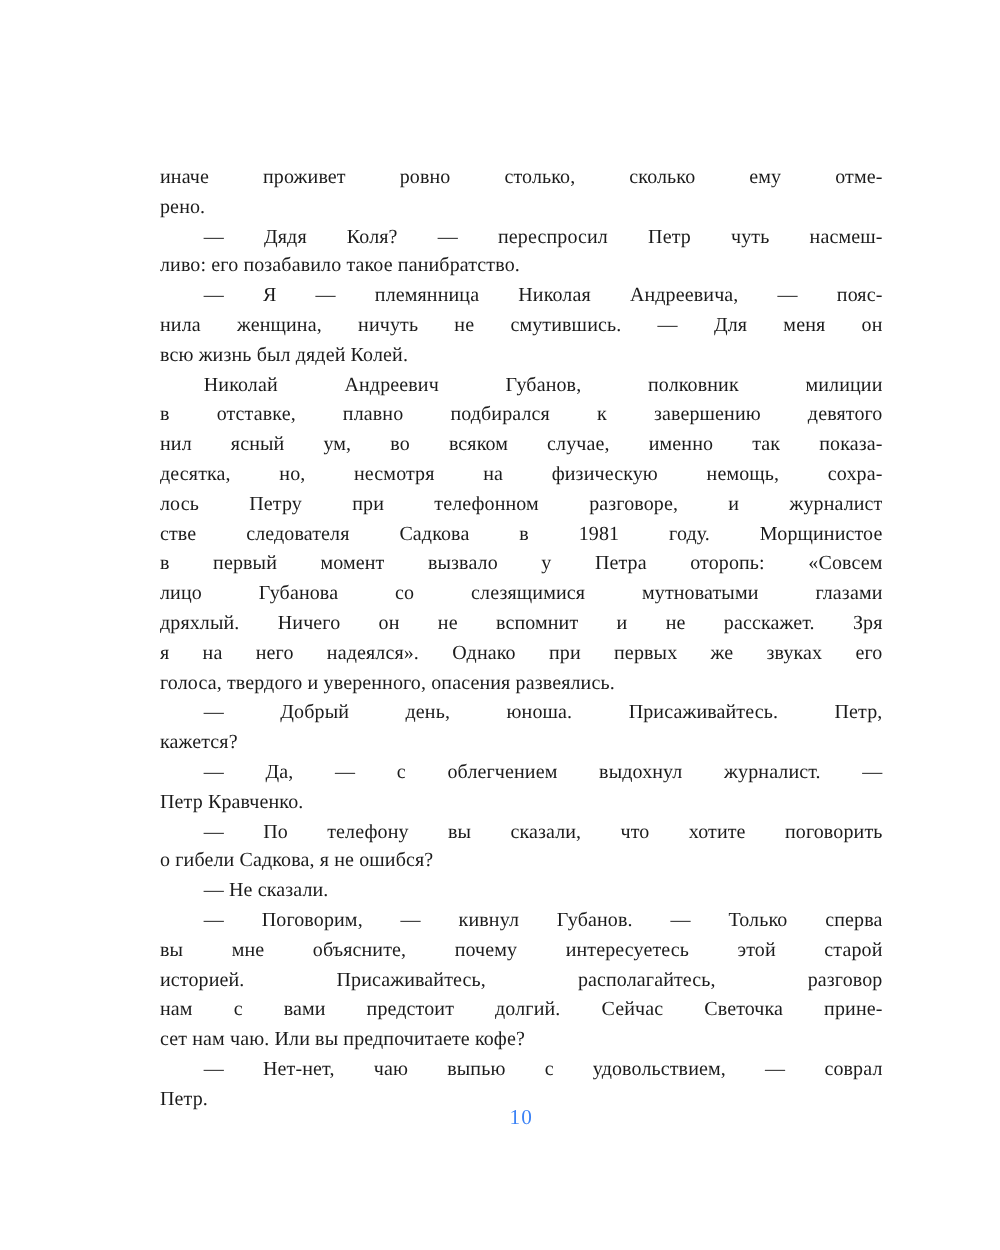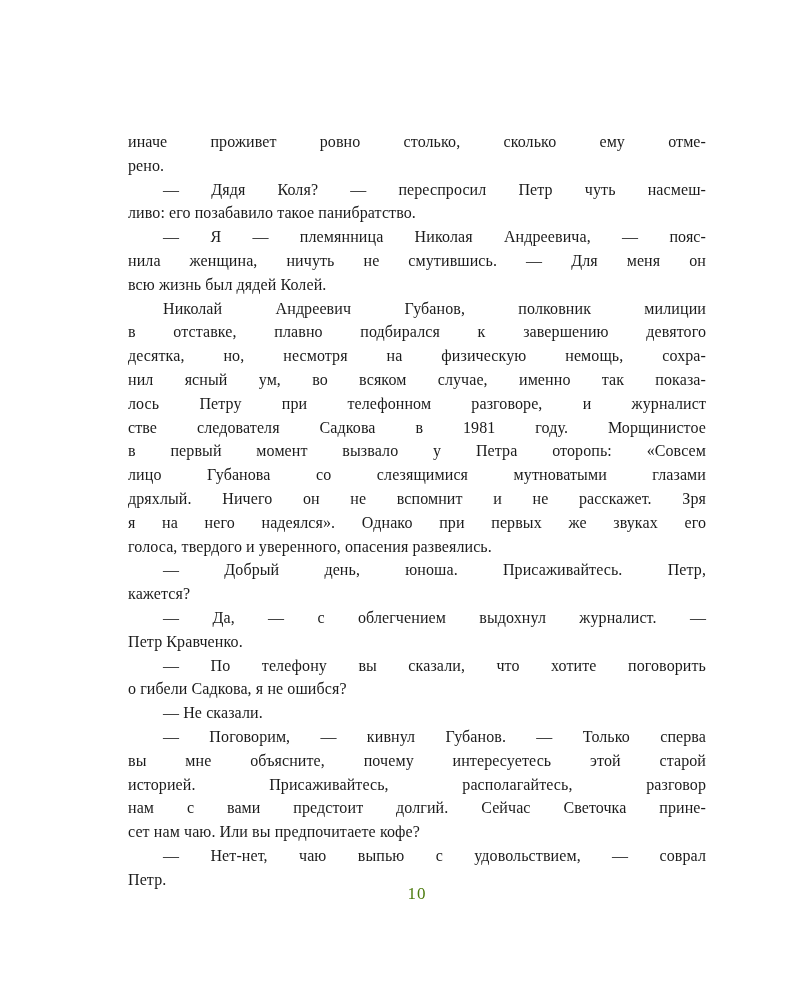--- a/index.html
+++ b/index.html
@@ -38,39 +38,39 @@
     padding-left: 35px;
   }
   .page-number {
     position: absolute;
     top: 884px;
     left: 128px;
     width: 578px;
     text-align: center;
     font-size: 17px;
     letter-spacing: 1px;
-    color: #4d7c0f;
+    color: #3b82f6;
   }
 </style>
 </head>
 <body>
 
 <div class="page">
   <div class="text-block">
       <div class="line">иначе проживет ровно столько, сколько ему отме-</div>
       <div class="line last">рено.</div>
       <div class="line indent">— Дядя Коля? — переспросил Петр чуть насмеш-</div>
       <div class="line last">ливо: его позабавило такое панибратство.</div>
       <div class="line indent">— Я — племянница Николая Андреевича, — пояс-</div>
       <div class="line">нила женщина, ничуть не смутившись. — Для меня он</div>
       <div class="line last">всю жизнь был дядей Колей.</div>
       <div class="line indent">Николай Андреевич Губанов, полковник милиции</div>
       <div class="line">в отставке, плавно подбирался к завершению девятого</div>
+      <div class="line">нил ясный ум, во всяком случае, именно так показа-</div>
       <div class="line">десятка, но, несмотря на физическую немощь, сохра-</div>
-      <div class="line">нил ясный ум, во всяком случае, именно так показа-</div>
       <div class="line">лось Петру при телефонном разговоре, и журналист</div>
       <div class="line">стве следователя Садкова в 1981 году. Морщинистое</div>
       <div class="line">в первый момент вызвало у Петра оторопь: «Совсем</div>
       <div class="line">лицо Губанова со слезящимися мутноватыми глазами</div>
       <div class="line">дряхлый. Ничего он не вспомнит и не расскажет. Зря</div>
       <div class="line">я на него надеялся». Однако при первых же звуках его</div>
       <div class="line last">голоса, твердого и уверенного, опасения развеялись.</div>
       <div class="line indent">— Добрый день, юноша. Присаживайтесь. Петр,</div>
       <div class="line last">кажется?</div>
       <div class="line indent">— Да, — с облегчением выдохнул журналист. —</div>

